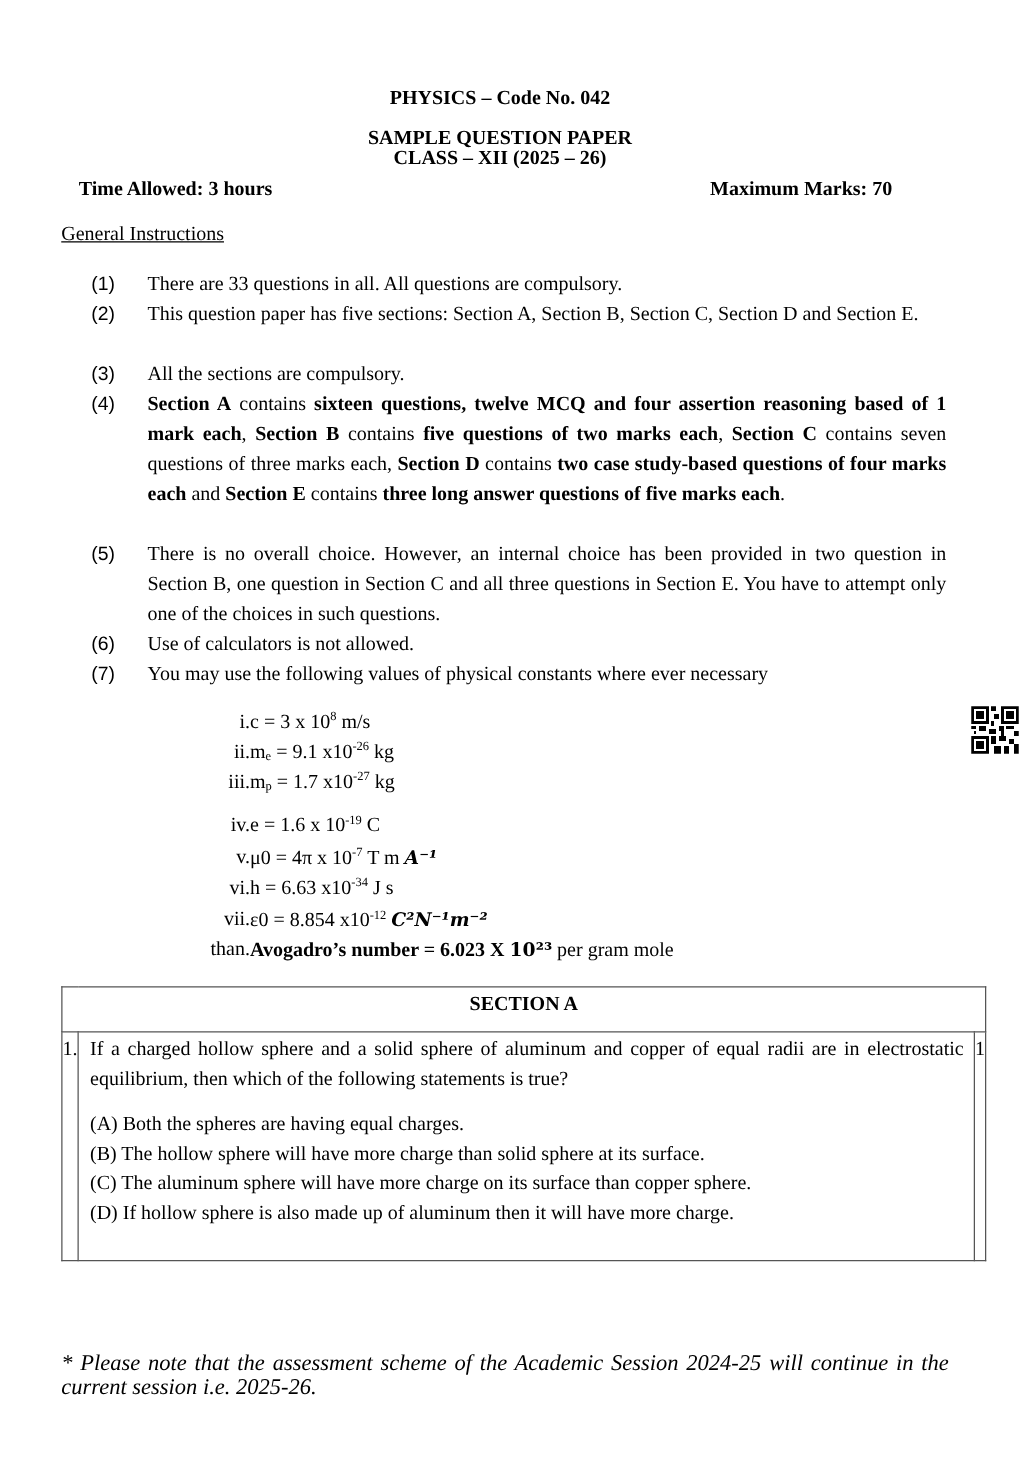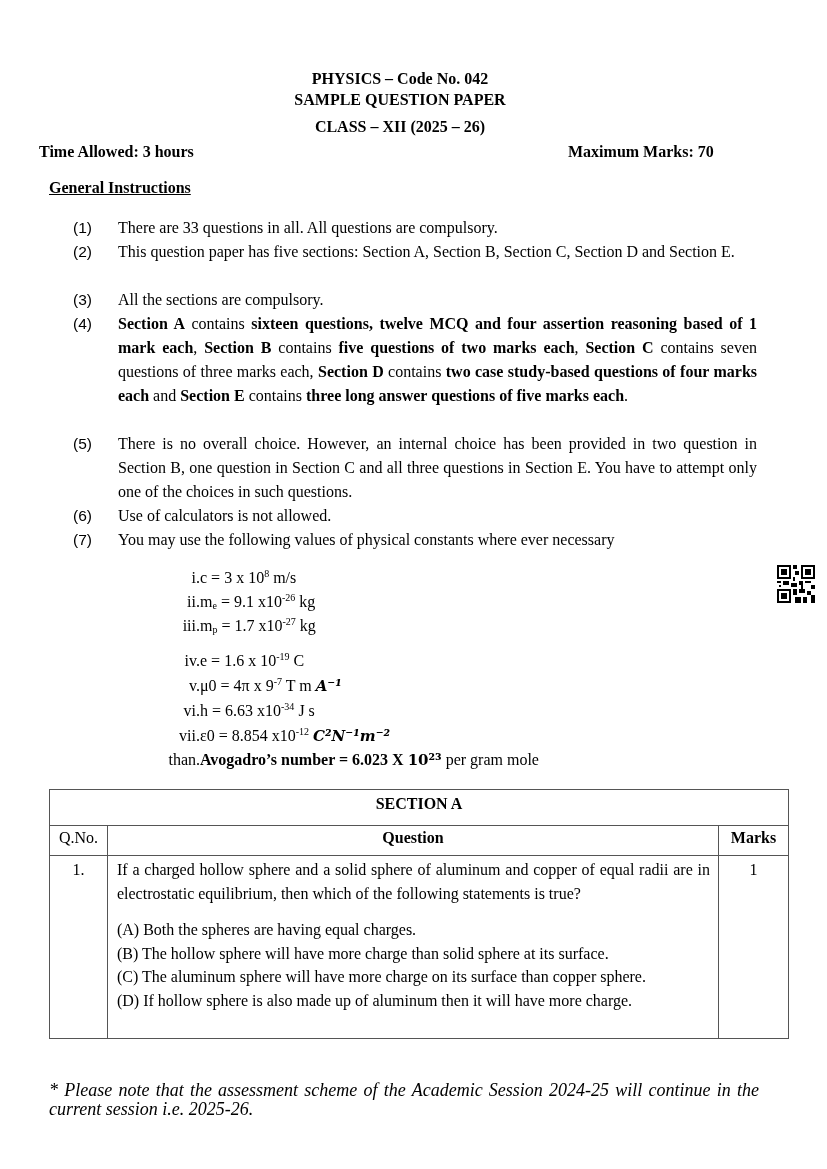--- a/index.html
+++ b/index.html
@@ -1,21 +1,21 @@
 <!DOCTYPE html>
 <html><head>
 <meta charset="utf-8">
 <style>
   html, body { margin: 0; padding: 0; background: #ffffff; }
   body { width: 827px; height: 1169px; position: relative; overflow: hidden;
          font-family: "Liberation Serif", "DejaVu Serif", serif; color: #000; }
   .abs { position: absolute; }
   .title { left: 0; width: 800px; text-align: center; font-weight: bold; font-size: 16px; line-height: 24px; }
   .meta { font-weight: bold; font-size: 16px; line-height: 20px; }
-  .gi { left: 49px; top: 179px; font-weight: bold; font-size: 16px; text-decoration: underline; }
+  .gi { left: 49px; top: 179px; font-weight: normal; font-size: 16px; text-decoration: underline; }
   .ins { left: 73px; width: 684px; font-size: 16px; line-height: 24px; }
   .ins .num { position: absolute; left: 0; font-family: "Liberation Sans", "DejaVu Sans", sans-serif; font-size: 15.5px; }
   .ins .txt { margin-left: 45px; text-align: justify; }
   .const { font-size: 16px; line-height: 24.5px; }
   .const .rn { position: absolute; width: 176px; left: -176px; text-align: right; }
   .const .val { position: absolute; left: 0; white-space: nowrap; }
   sup { font-size: 10px; vertical-align: 6px; line-height: 0; }
   sub { font-size: 10px; vertical-align: -2px; line-height: 0; }
   .mb { font-family: "DejaVu Serif", serif; font-weight: bold; font-style: italic; font-size: 15px; }
   .qr { left: 777px; top: 565px; width: 38px; height: 38px; }
@@ -28,23 +28,23 @@
   .qrow td { height: 180px; }
   .qcell { padding: 2px 8px 0 9px !important; line-height: 24px; text-align: justify; }
   .opts { margin-top: 12px; line-height: 23.5px; }
   .center { text-align: center; line-height: 24px; padding-top: 2px !important; }
   .foot { left: 49px; top: 1081px; width: 710px; font-style: italic; font-size: 18px; line-height: 19px; text-align: justify; }
 </style>
 </head>
 <body>
 
 <div class="abs title" style="top:67px;">PHYSICS – Code No. 042</div>
-<div class="abs title" style="top:88px;text-align:center;">SAMPLE QUESTION PAPER</div>
+<div class="abs title" style="top:99px;text-align:center;">SAMPLE QUESTION PAPER</div>
 <div class="abs title" style="top:115px;">CLASS – XII (2025 – 26)</div>
-<div class="abs meta" style="left:39px; top:142px;">Time Allowed: 3 hours</div>
+<div class="abs meta" style="left:63px; top:142px;">Time Allowed: 3 hours</div>
 <div class="abs meta" style="left:568px; top:142px;">Maximum Marks: 70</div>
 
 <div class="abs gi">General Instructions</div>
 
 <div class="abs ins" style="top:216px;">
   <span class="num">(1)</span>
   <div class="txt">There are 33 questions in all. All questions are compulsory.</div>
 </div>
 <div class="abs ins" style="top:240px;">
   <span class="num">(2)</span>
@@ -84,21 +84,21 @@
 <div class="abs const" style="left:200px; top:614px;">
   <span class="rn">iii.</span>
   <span class="val"><span>m</span><sub>p</sub><span> = 1.7 x10</span><sup>-27</sup><span> kg</span></span>
 </div>
 <div class="abs const" style="left:200px; top:649px;">
   <span class="rn">iv.</span>
   <span class="val"><span>e = 1.6 x 10</span><sup>-19</sup><span> C</span></span>
 </div>
 <div class="abs const" style="left:200px; top:674px;">
   <span class="rn">v.</span>
-  <span class="val"><span>μ0 = 4π x 9</span><sup>-7</sup><span> T m </span><span class="mb">A⁻¹</span></span>
+  <span class="val"><span>μ0 = 4π x 10</span><sup>-7</sup><span> T m </span><span class="mb">A⁻¹</span></span>
 </div>
 <div class="abs const" style="left:200px; top:699px;">
   <span class="rn">vi.</span>
   <span class="val"><span>h = 6.63 x10</span><sup>-34</sup><span> J s</span></span>
 </div>
 <div class="abs const" style="left:200px; top:724px;">
   <span class="rn">vii.</span>
   <span class="val"><span>ε0 = 8.854 x10</span><sup>-12</sup><span> </span><span class="mb">C²N⁻¹m⁻²</span></span>
 </div>
 <div class="abs const" style="left:200px; top:748px;">
@@ -138,25 +138,20 @@
         <rect x="12" y="10" width="1" height="2"></rect>
     </g>
   </svg>
 </div>
 
 <table class="sec">
   <tbody>
       <tr>
     <td colspan="3" class="secA">SECTION A</td>
   </tr>
-  <tr class="hdr">
-    <td class="qno" style="width:57px;">Q.No.</td>
-    <td style="width:611px;">Question</td>
-    <td style="width:69px;">Marks</td>
-  </tr>
   <tr class="qrow">
     <td class="center">1.</td>
     <td class="qcell">
       <div>If a charged hollow sphere and a solid sphere of aluminum and copper of equal radii are in electrostatic equilibrium, then which of the following statements is true?</div>
       <div class="opts">
         <div>(A) Both the spheres are having equal charges.</div>
         <div>(B) The hollow sphere will have more charge than solid sphere at its surface.</div>
         <div>(C) The aluminum sphere will have more charge on its surface than copper sphere.</div>
         <div>(D) If hollow sphere is also made up of aluminum then it will have more charge.</div>
       </div>

